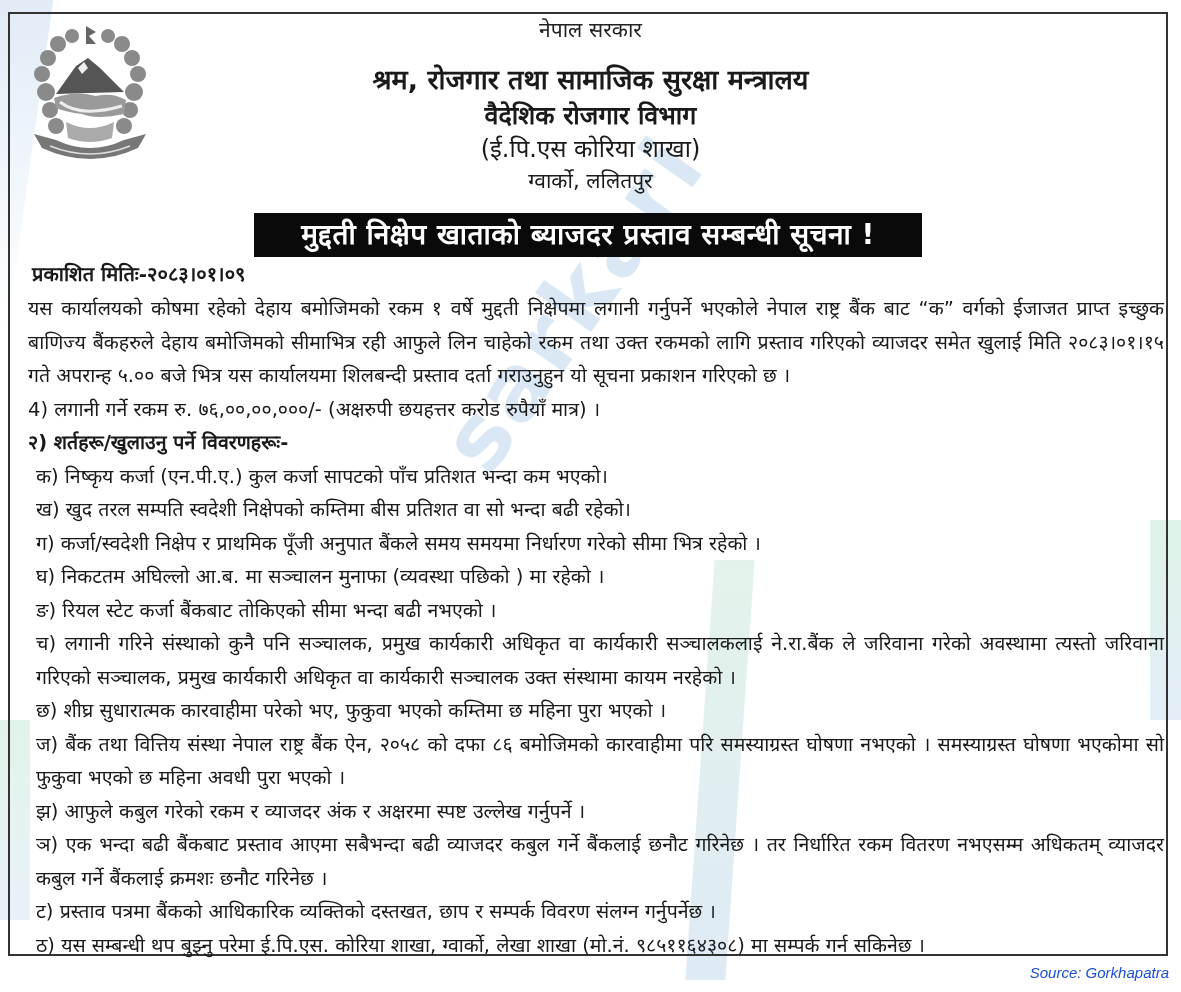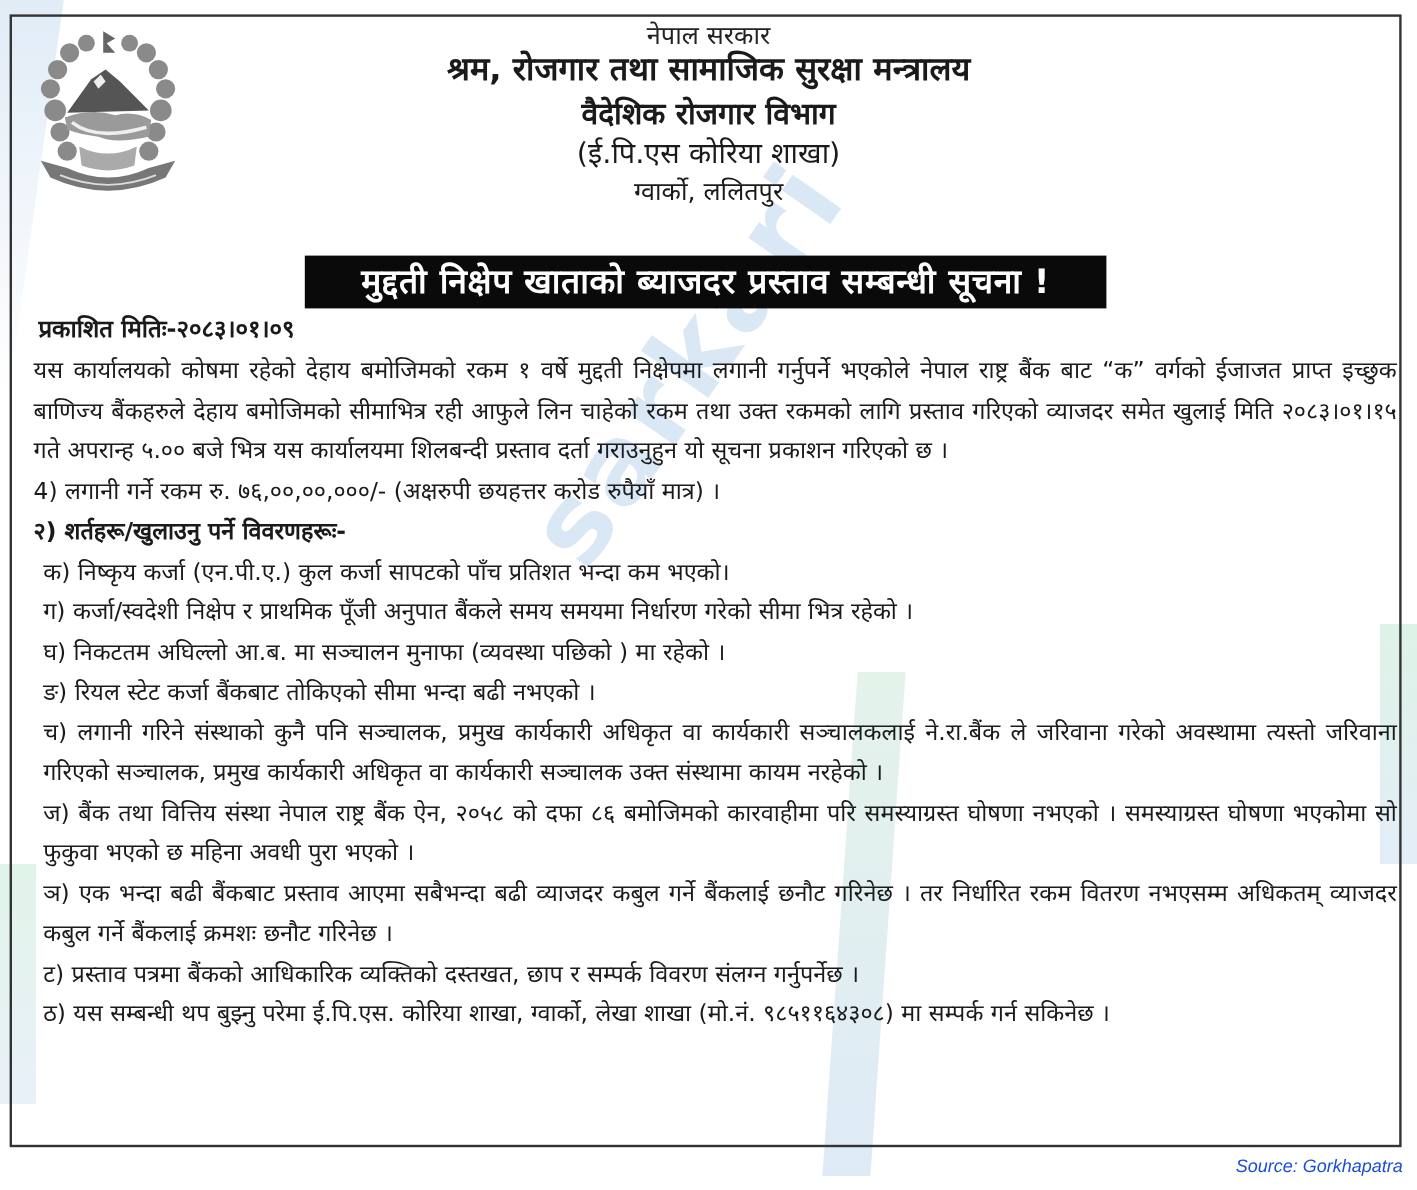--- a/index.html
+++ b/index.html
@@ -16,21 +16,21 @@
     .notice-frame {
       position: absolute; left: 8px; top: 12px; width: 1160px; height: 944px;
       border: 2px solid #333333; background: transparent;
     }
 
     .emblem { position: absolute; left: 26px; top: 22px; width: 128px; height: 150px; }
 
     .header { position: absolute; left: 0; top: 18px; width: 1181px; text-align: center; }
     .hdr-line { display: block; line-height: 1.2; }
     .hdr-gov { font-size: 21px; color: #222; margin-left: 0; }
-    .hdr-ministry { font-size: 27px; font-weight: bold; margin-top: 0; }
+    .hdr-ministry { font-size: 27px; font-weight: bold; margin-top: 21px; }
     .hdr-dept { font-size: 25px; font-weight: bold; margin-top: 4px; text-align: center; }
     .hdr-branch { font-size: 24px; font-weight: normal; margin-top: 4px; }
     .hdr-loc { font-size: 21px; margin-top: 6px; }
 
     .title-bar {
       position: absolute; left: 254px; top: 213px; width: 668px; height: 44px;
       background: #0a0a0a; color: #ffffff; text-align: center;
       font-size: 28px; font-weight: bold; line-height: 44px; letter-spacing: 0.5px;
     }
     .pub-date { position: absolute; left: 0; width: 1170px; top: 260px; text-align: left; font-size: 20px; font-weight: bold; margin-left: 32px; }
@@ -90,23 +90,26 @@
 </div>
 
 <div class="title-bar">मुद्दती निक्षेप खाताको ब्याजदर प्रस्ताव सम्बन्धी सूचना !</div>
 <div class="pub-date">प्रकाशित मितिः-२०८३।०१।०९</div>
 
 <div class="body-text">
   <span class="para">यस कार्यालयको कोषमा रहेको देहाय बमोजिमको रकम १ वर्षे मुद्दती निक्षेपमा लगानी गर्नुपर्ने भएकोले नेपाल राष्ट्र बैंक बाट “क” वर्गको ईजाजत प्राप्त इच्छुक बाणिज्य बैंकहरुले देहाय बमोजिमको सीमाभित्र रही आफुले लिन चाहेको रकम तथा उक्त रकमको लागि प्रस्ताव गरिएको व्याजदर समेत खुलाई मिति २०८३।०१।१५ गते अपरान्ह ५.०० बजे भित्र यस कार्यालयमा शिलबन्दी प्रस्ताव दर्ता गराउनुहुन यो सूचना प्रकाशन गरिएको छ ।</span>
   <span class="item">4) लगानी गर्ने रकम रु. ७६,००,००,०००/- (अक्षरुपी छयहत्तर करोड रुपैयाँ मात्र) ।</span>
   <span class="item bold">२) शर्तहरू/खुलाउनु पर्ने विवरणहरूः-</span>
   <span class="item indent">क) निष्कृय कर्जा  (एन.पी.ए.) कुल कर्जा सापटको पाँच प्रतिशत भन्दा कम भएको।</span>
+  <span class="item indent">ख) खुद तरल सम्पति स्वदेशी निक्षेपको कम्तिमा बीस प्रतिशत वा सो भन्दा बढी रहेको।</span>
   <span class="item indent">ग) कर्जा/स्वदेशी निक्षेप र प्राथमिक पूँजी अनुपात बैंकले समय समयमा निर्धारण गरेको सीमा भित्र रहेको ।</span>
   <span class="item indent">घ) निकटतम अघिल्लो आ.ब. मा सञ्चालन मुनाफा (व्यवस्था पछिको ) मा रहेको ।</span>
   <span class="item indent">ङ) रियल स्टेट कर्जा बैंकबाट तोकिएको सीमा भन्दा बढी नभएको ।</span>
   <span class="item indent para">च) लगानी गरिने संस्थाको कुनै पनि सञ्चालक, प्रमुख कार्यकारी अधिकृत वा कार्यकारी सञ्चालकलाई ने.रा.बैंक ले जरिवाना गरेको अवस्थामा त्यस्तो जरिवाना गरिएको सञ्चालक, प्रमुख कार्यकारी अधिकृत वा कार्यकारी सञ्चालक उक्त संस्थामा कायम नरहेको ।</span>
+  <span class="item indent">छ) शीघ्र सुधारात्मक कारवाहीमा परेको भए, फुकुवा भएको कम्तिमा छ महिना पुरा भएको ।</span>
   <span class="item indent para">ज) बैंक तथा वित्तिय संस्था नेपाल राष्ट्र बैंक ऐन, २०५८ को दफा ८६ बमोजिमको कारवाहीमा परि समस्याग्रस्त   घोषणा नभएको । समस्याग्रस्त घोषणा भएकोमा सो फुकुवा भएको छ महिना अवधी पुरा भएको  ।</span>
+  <span class="item indent">झ) आफुले कबुल गरेको रकम र व्याजदर अंक र अक्षरमा स्पष्ट उल्लेख गर्नुपर्ने ।</span>
   <span class="item indent para">ञ)  एक भन्दा बढी बैंकबाट प्रस्ताव आएमा सबैभन्दा बढी व्याजदर कबुल गर्ने बैंकलाई छनौट गरिनेछ । तर निर्धारित रकम वितरण नभएसम्म अधिकतम् व्याजदर कबुल गर्ने बैंकलाई क्रमशः छनौट गरिनेछ ।</span>
   <span class="item indent">ट) प्रस्ताव पत्रमा बैंकको आधिकारिक व्यक्तिको दस्तखत, छाप र सम्पर्क विवरण संलग्न गर्नुपर्नेछ ।</span>
   <span class="item indent">ठ) यस सम्बन्धी थप बुझ्नु परेमा ई.पि.एस. कोरिया शाखा, ग्वार्को, लेखा शाखा (मो.नं. ९८५११६४३०८) मा सम्पर्क गर्न सकिनेछ ।</span>
 </div>
 
 <div class="source">Source: Gorkhapatra</div>
 
 </body></html>

